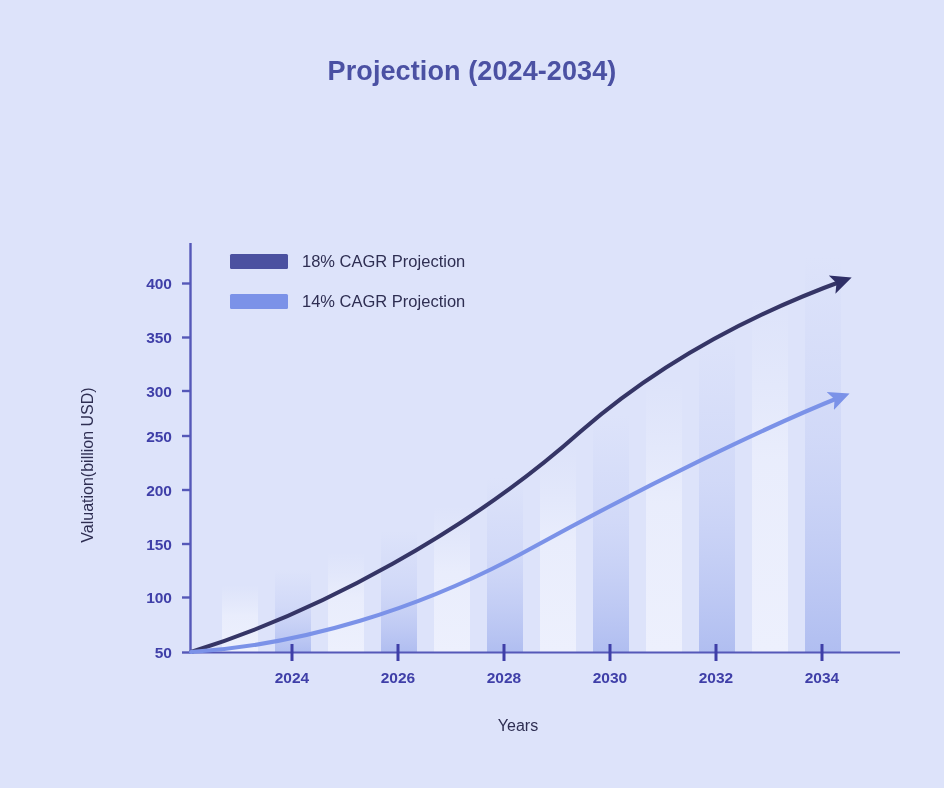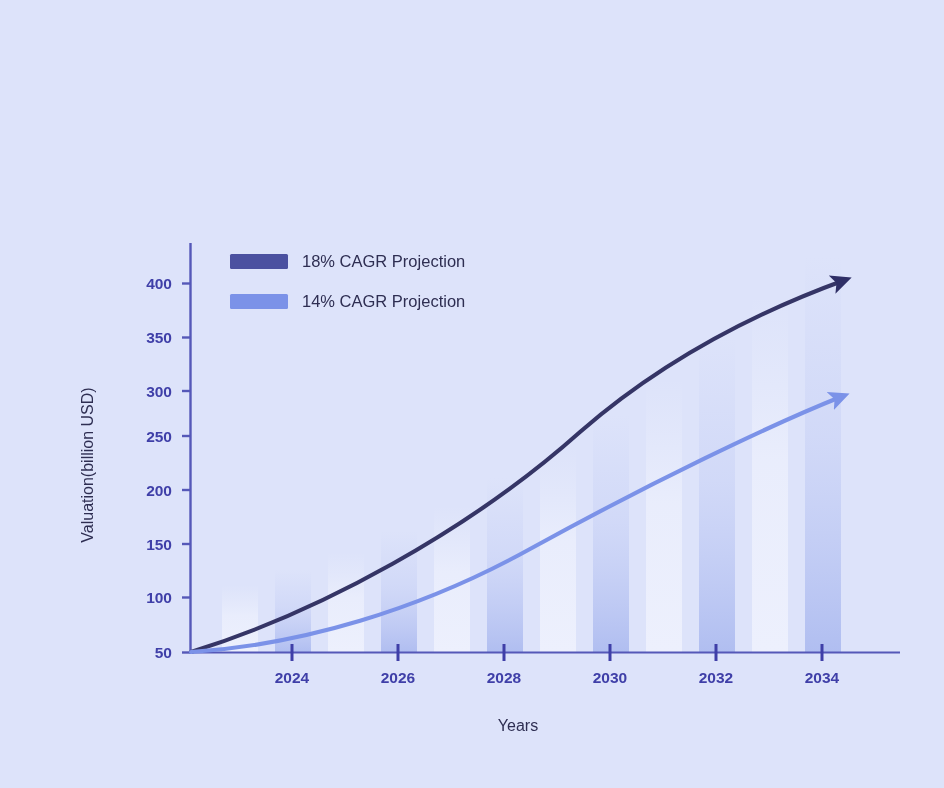--- a/index.html
+++ b/index.html
@@ -44,20 +44,21 @@
     font-size:16.5px;fill:#2e2e52;
     font-family:"Liberation Sans", sans-serif;
   }
 </style>
 </head>
 <body>
 
 <div id="chart-root">
 
   <div class="title-block">
+    <span class="chart-title">Projection (2024-2034)</span>
   </div>
 
   <svg class="plot" width="944" height="788" viewBox="0 0 944 788">
     <defs>
       <linearGradient id="barGradA" x1="0" y1="0" x2="0" y2="1">
         <stop offset="0%" stop-color="#c3cdf5" stop-opacity="0"></stop>
         <stop offset="45%" stop-color="#c3cdf5" stop-opacity="0.45"></stop>
         <stop offset="100%" stop-color="#aebcf0" stop-opacity="0.95"></stop>
       </linearGradient>
       <linearGradient id="barGradB" x1="0" y1="0" x2="0" y2="1">

